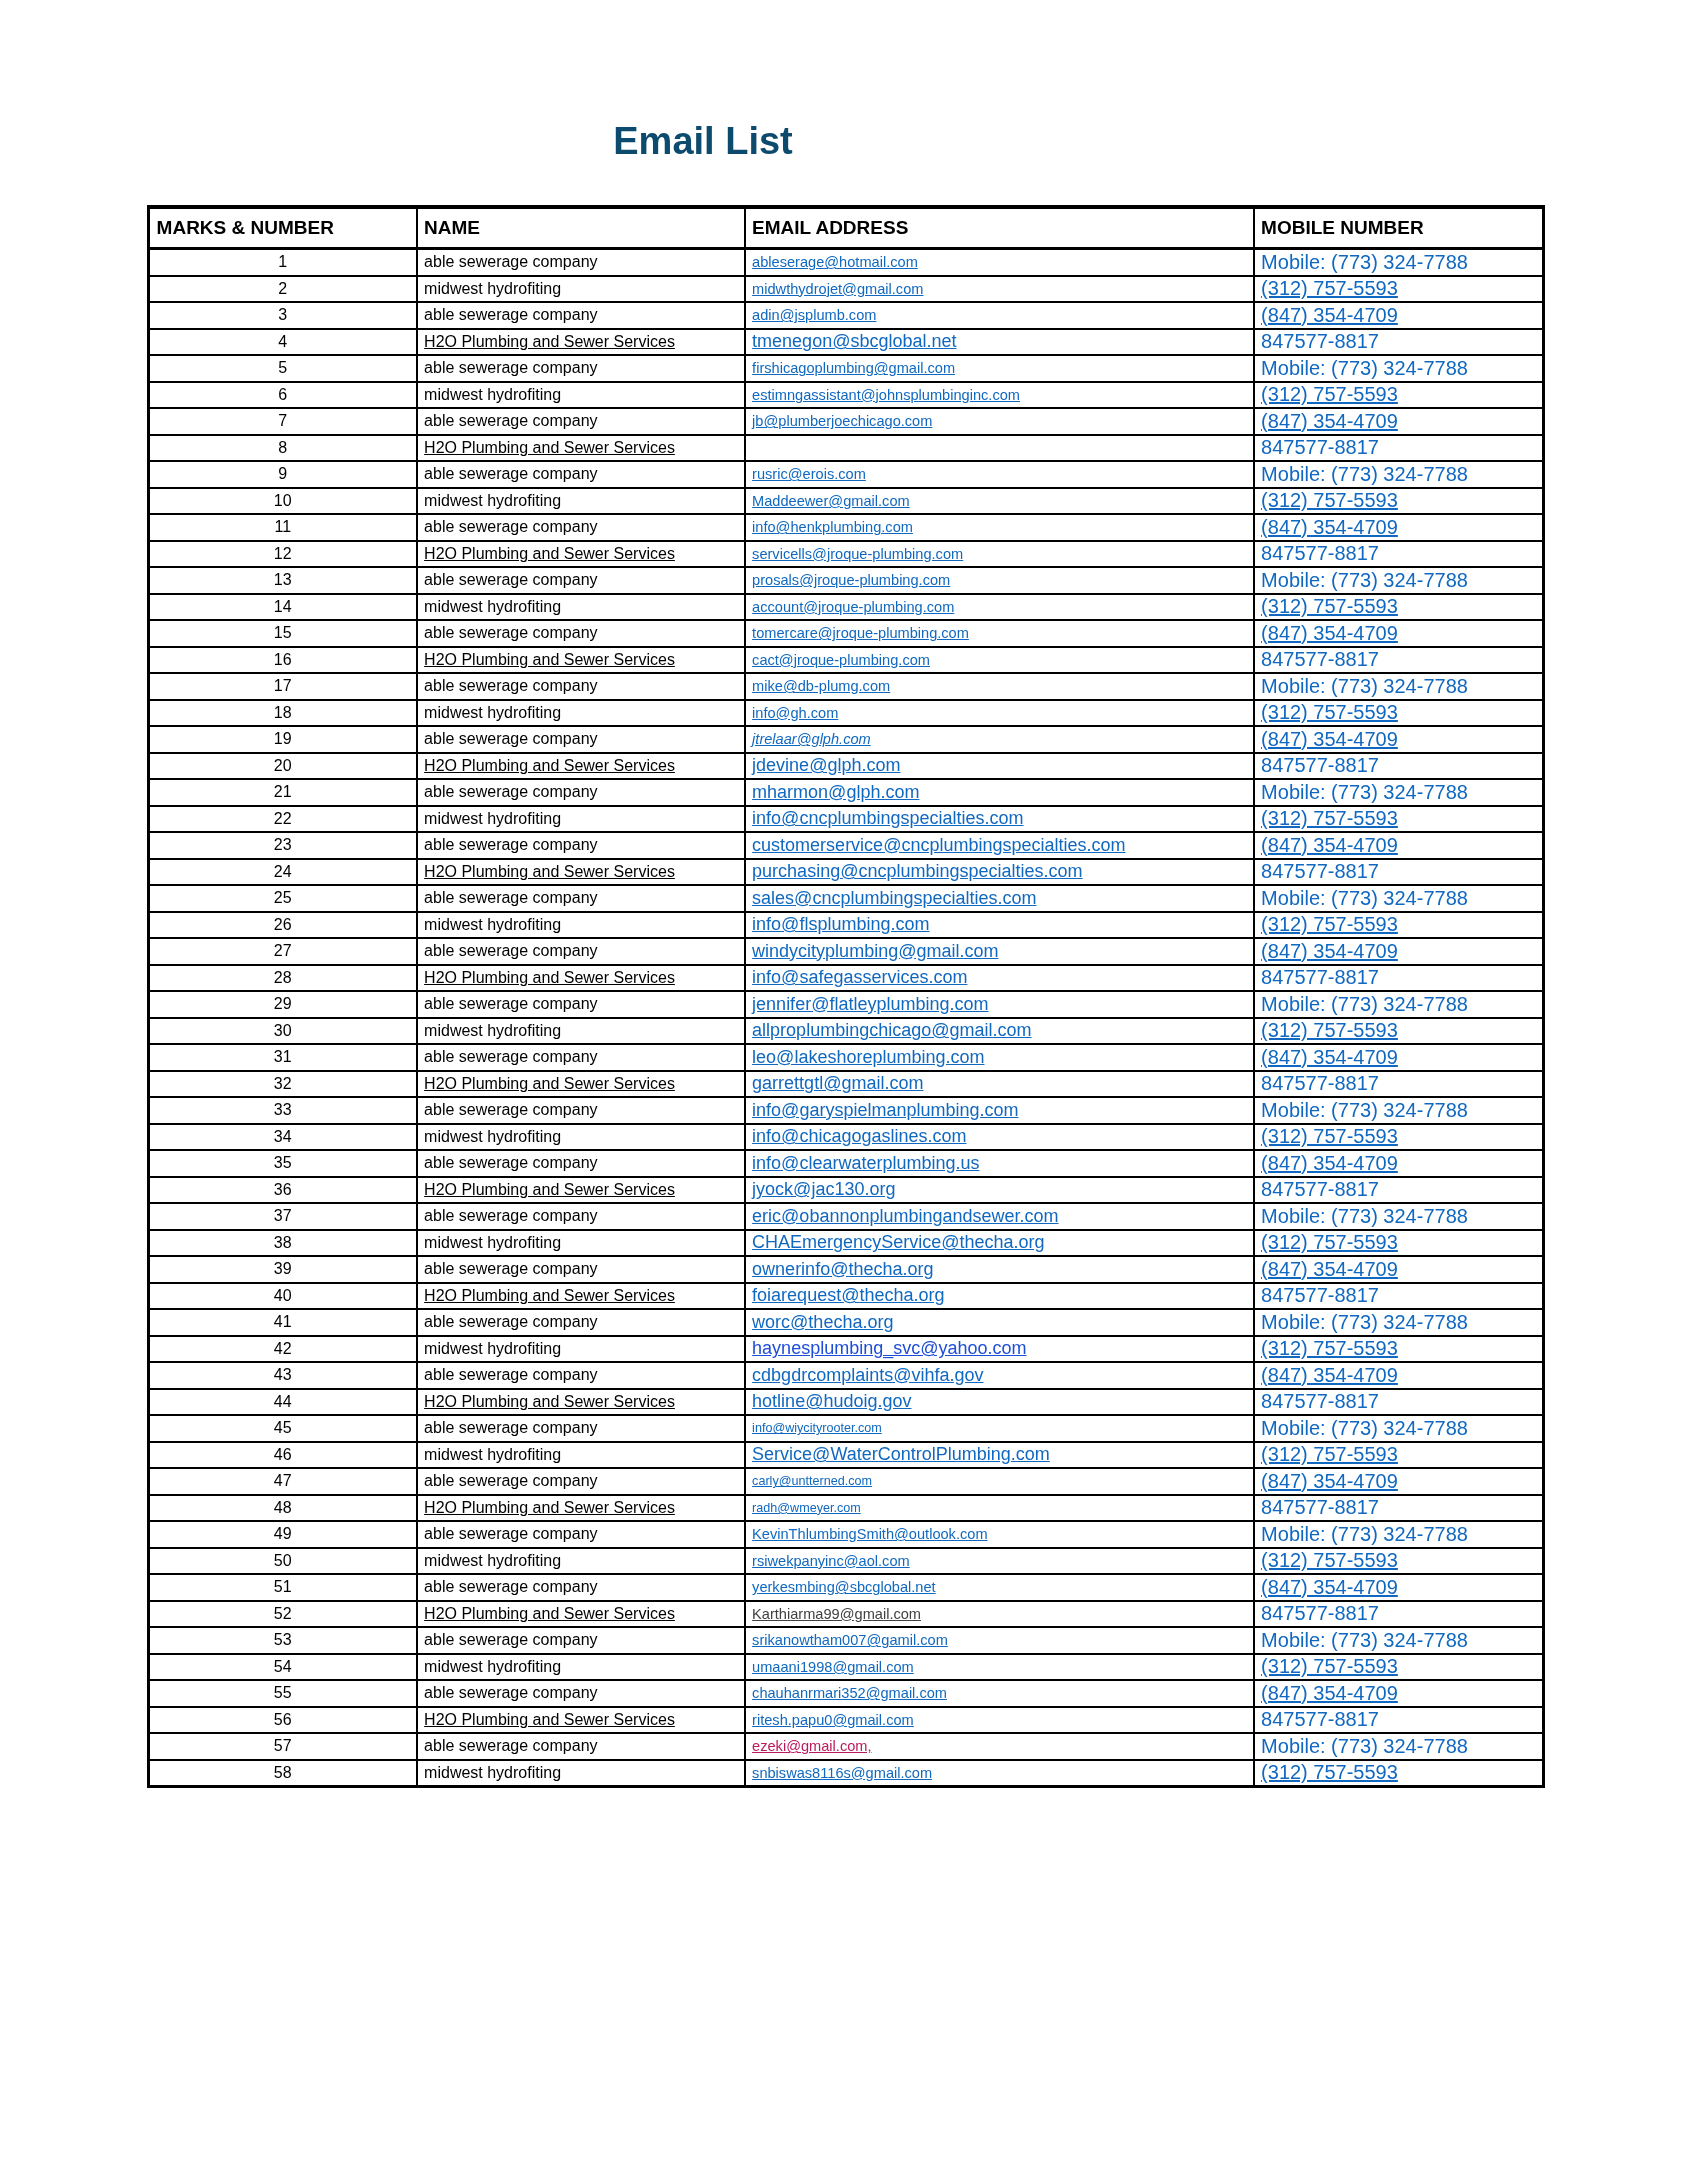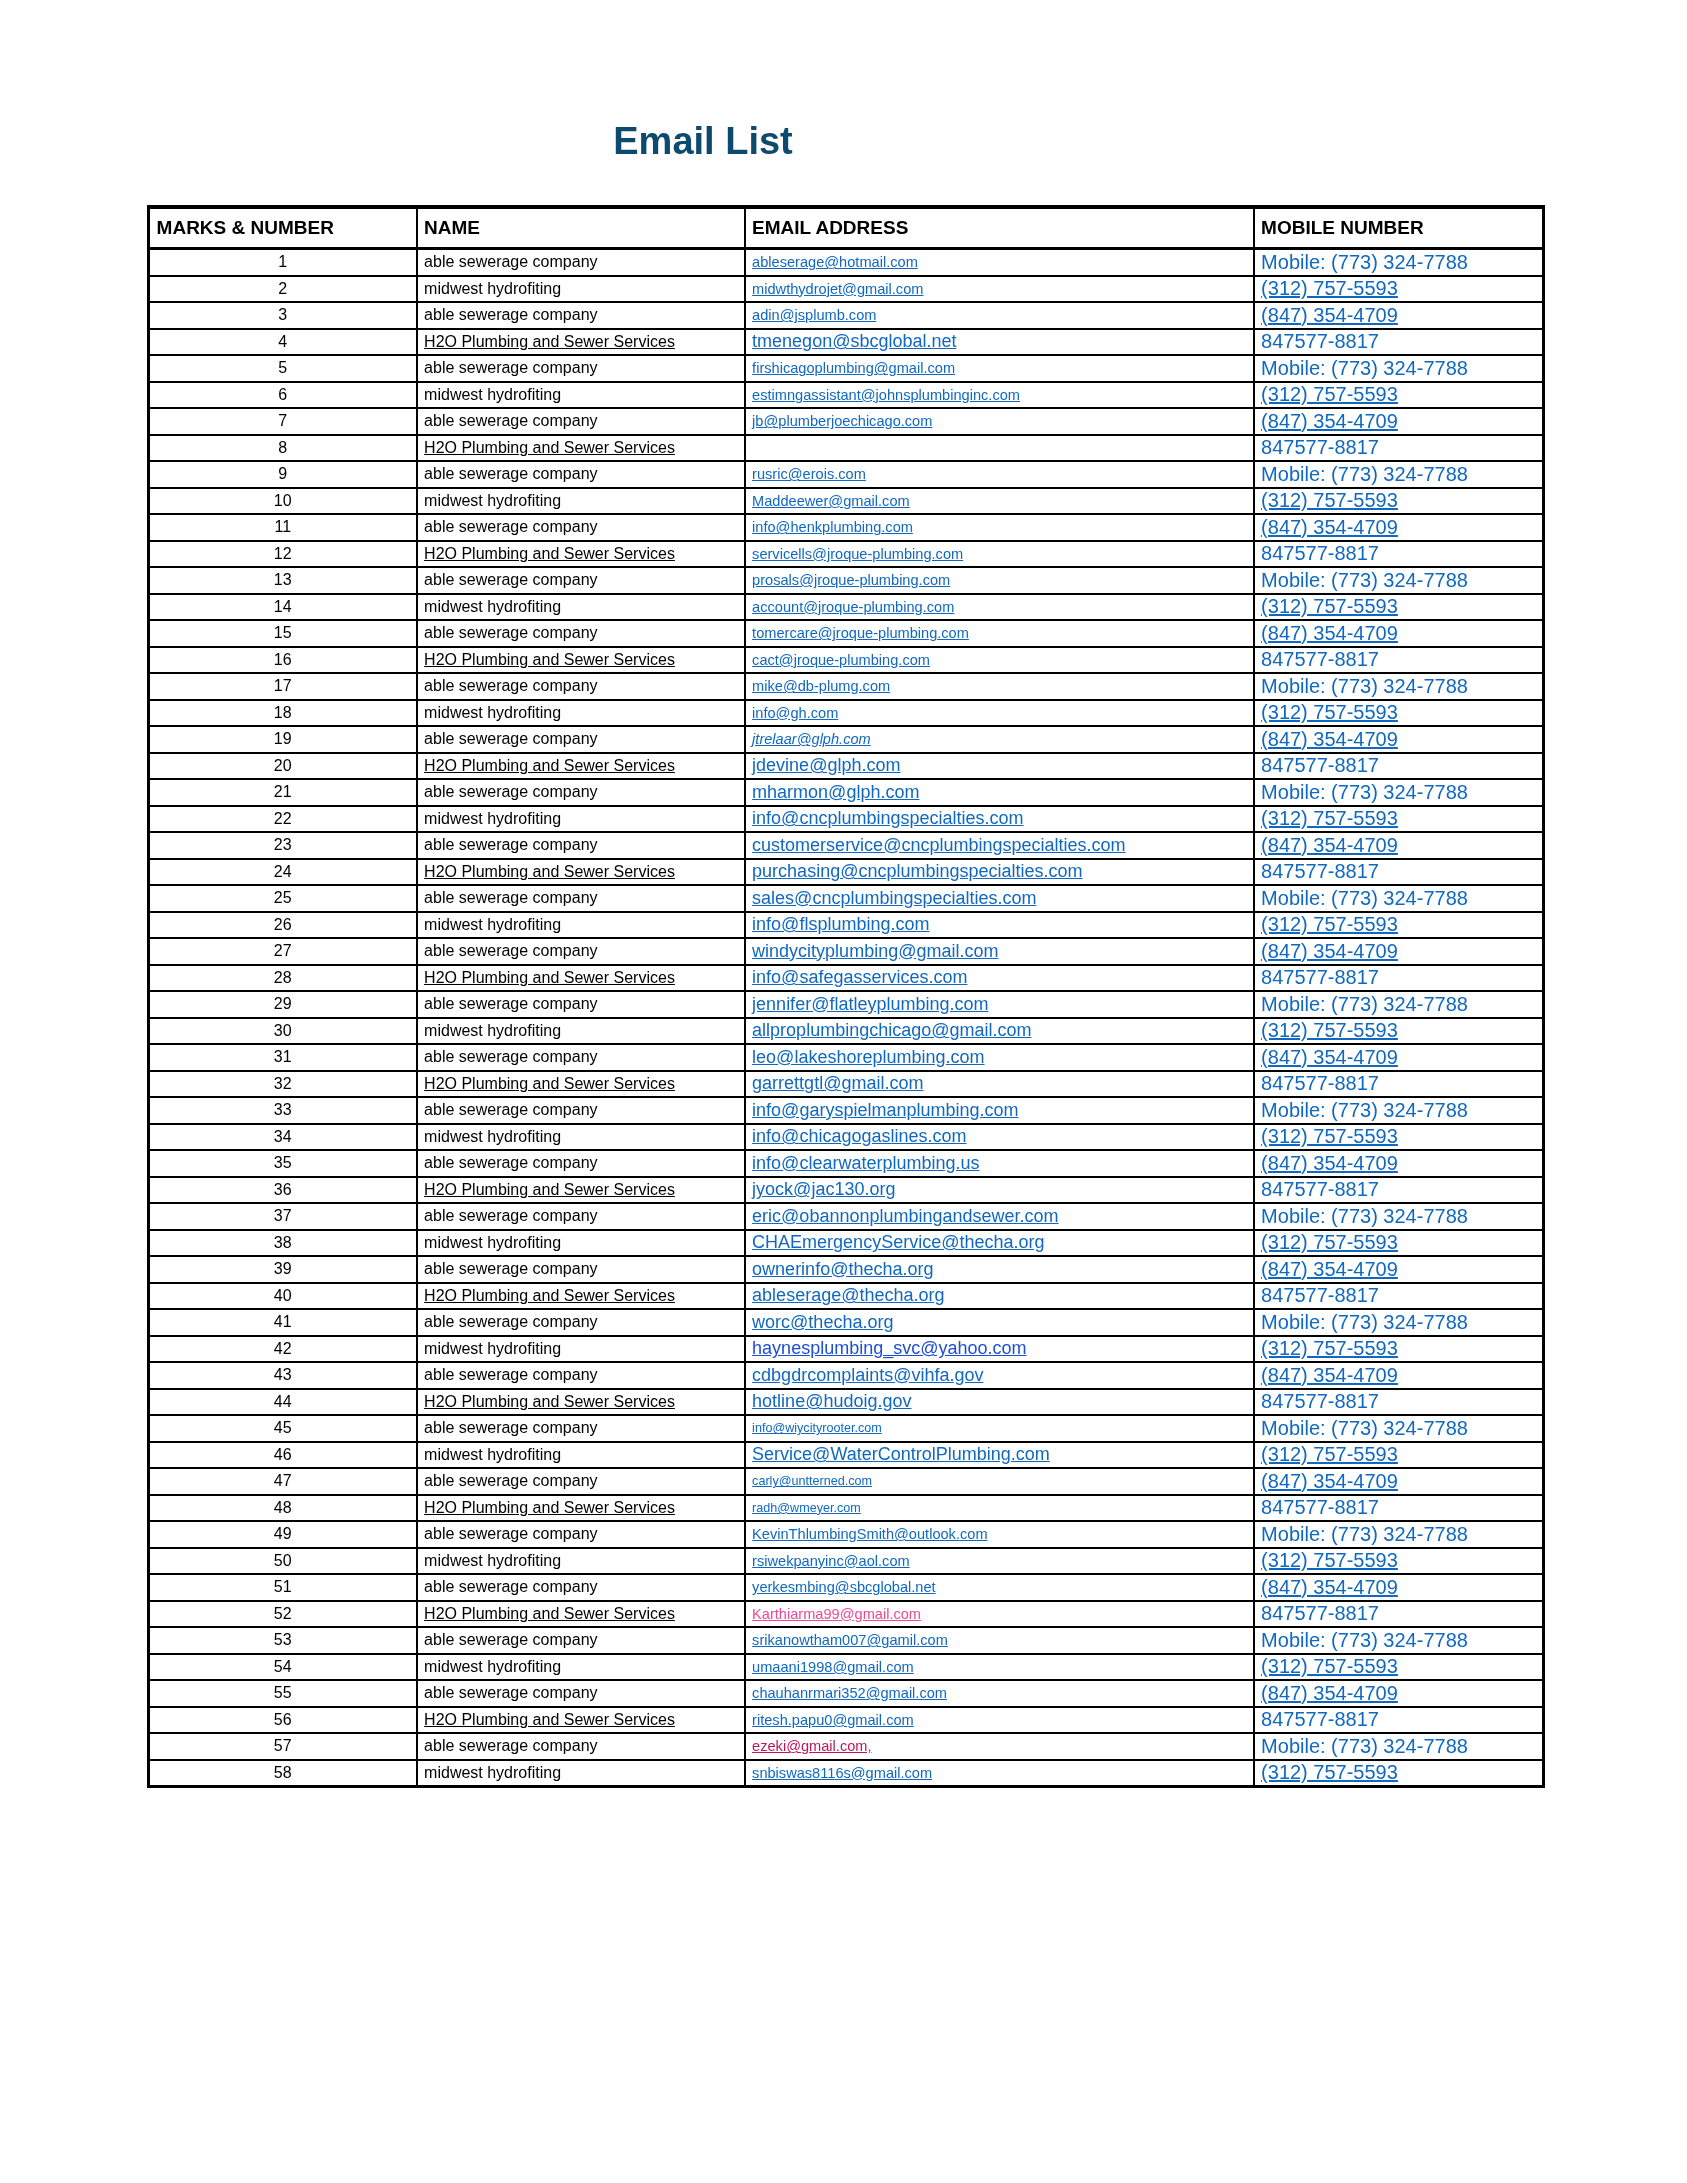--- a/index.html
+++ b/index.html
@@ -292,21 +292,21 @@
         </tr>
         <tr>
           <td class="num">39</td>
           <td class="name">able sewerage company</td>
           <td class="email"><a class="lg" style="color: rgb(16, 104, 192);">ownerinfo@thecha.org</a></td>
           <td class="mobile"><span class="u" style="color: rgb(16, 104, 192);">(847) 354-4709</span></td>
         </tr>
         <tr>
           <td class="num">40</td>
           <td class="name u">H2O Plumbing and Sewer Services</td>
-          <td class="email"><a class="lg" style="color: rgb(16, 104, 192);">ableserage@thecha.org</a></td>
+          <td class="email"><a class="lg" style="color: rgb(16, 104, 192);">foiarequest@thecha.org</a></td>
           <td class="mobile"><span style="color: rgb(16, 104, 192);">847577-8817</span></td>
         </tr>
         <tr>
           <td class="num">41</td>
           <td class="name">able sewerage company</td>
           <td class="email"><a class="lg" style="color: rgb(16, 104, 192);">worc@thecha.org</a></td>
           <td class="mobile"><span style="color: rgb(16, 104, 192);">Mobile: (773) 324-7788</span></td>
         </tr>
         <tr>
           <td class="num">42</td>
@@ -364,21 +364,21 @@
         </tr>
         <tr>
           <td class="num">51</td>
           <td class="name">able sewerage company</td>
           <td class="email"><a class="md" style="color: rgb(16, 104, 192);">yerkesmbing@sbcglobal.net</a></td>
           <td class="mobile"><span class="u" style="color: rgb(16, 104, 192);">(847) 354-4709</span></td>
         </tr>
         <tr>
           <td class="num">52</td>
           <td class="name u">H2O Plumbing and Sewer Services</td>
-          <td class="email"><a class="md" style="color: #ec4899;">Karthiarma99@gmail.com</a></td>
+          <td class="email"><a class="md" style="color: #404040;">Karthiarma99@gmail.com</a></td>
           <td class="mobile"><span style="color: rgb(16, 104, 192);">847577-8817</span></td>
         </tr>
         <tr>
           <td class="num">53</td>
           <td class="name">able sewerage company</td>
           <td class="email"><a class="md" style="color: rgb(16, 104, 192);">srikanowtham007@gamil.com</a></td>
           <td class="mobile"><span style="color: rgb(16, 104, 192);">Mobile: (773) 324-7788</span></td>
         </tr>
         <tr>
           <td class="num">54</td>

